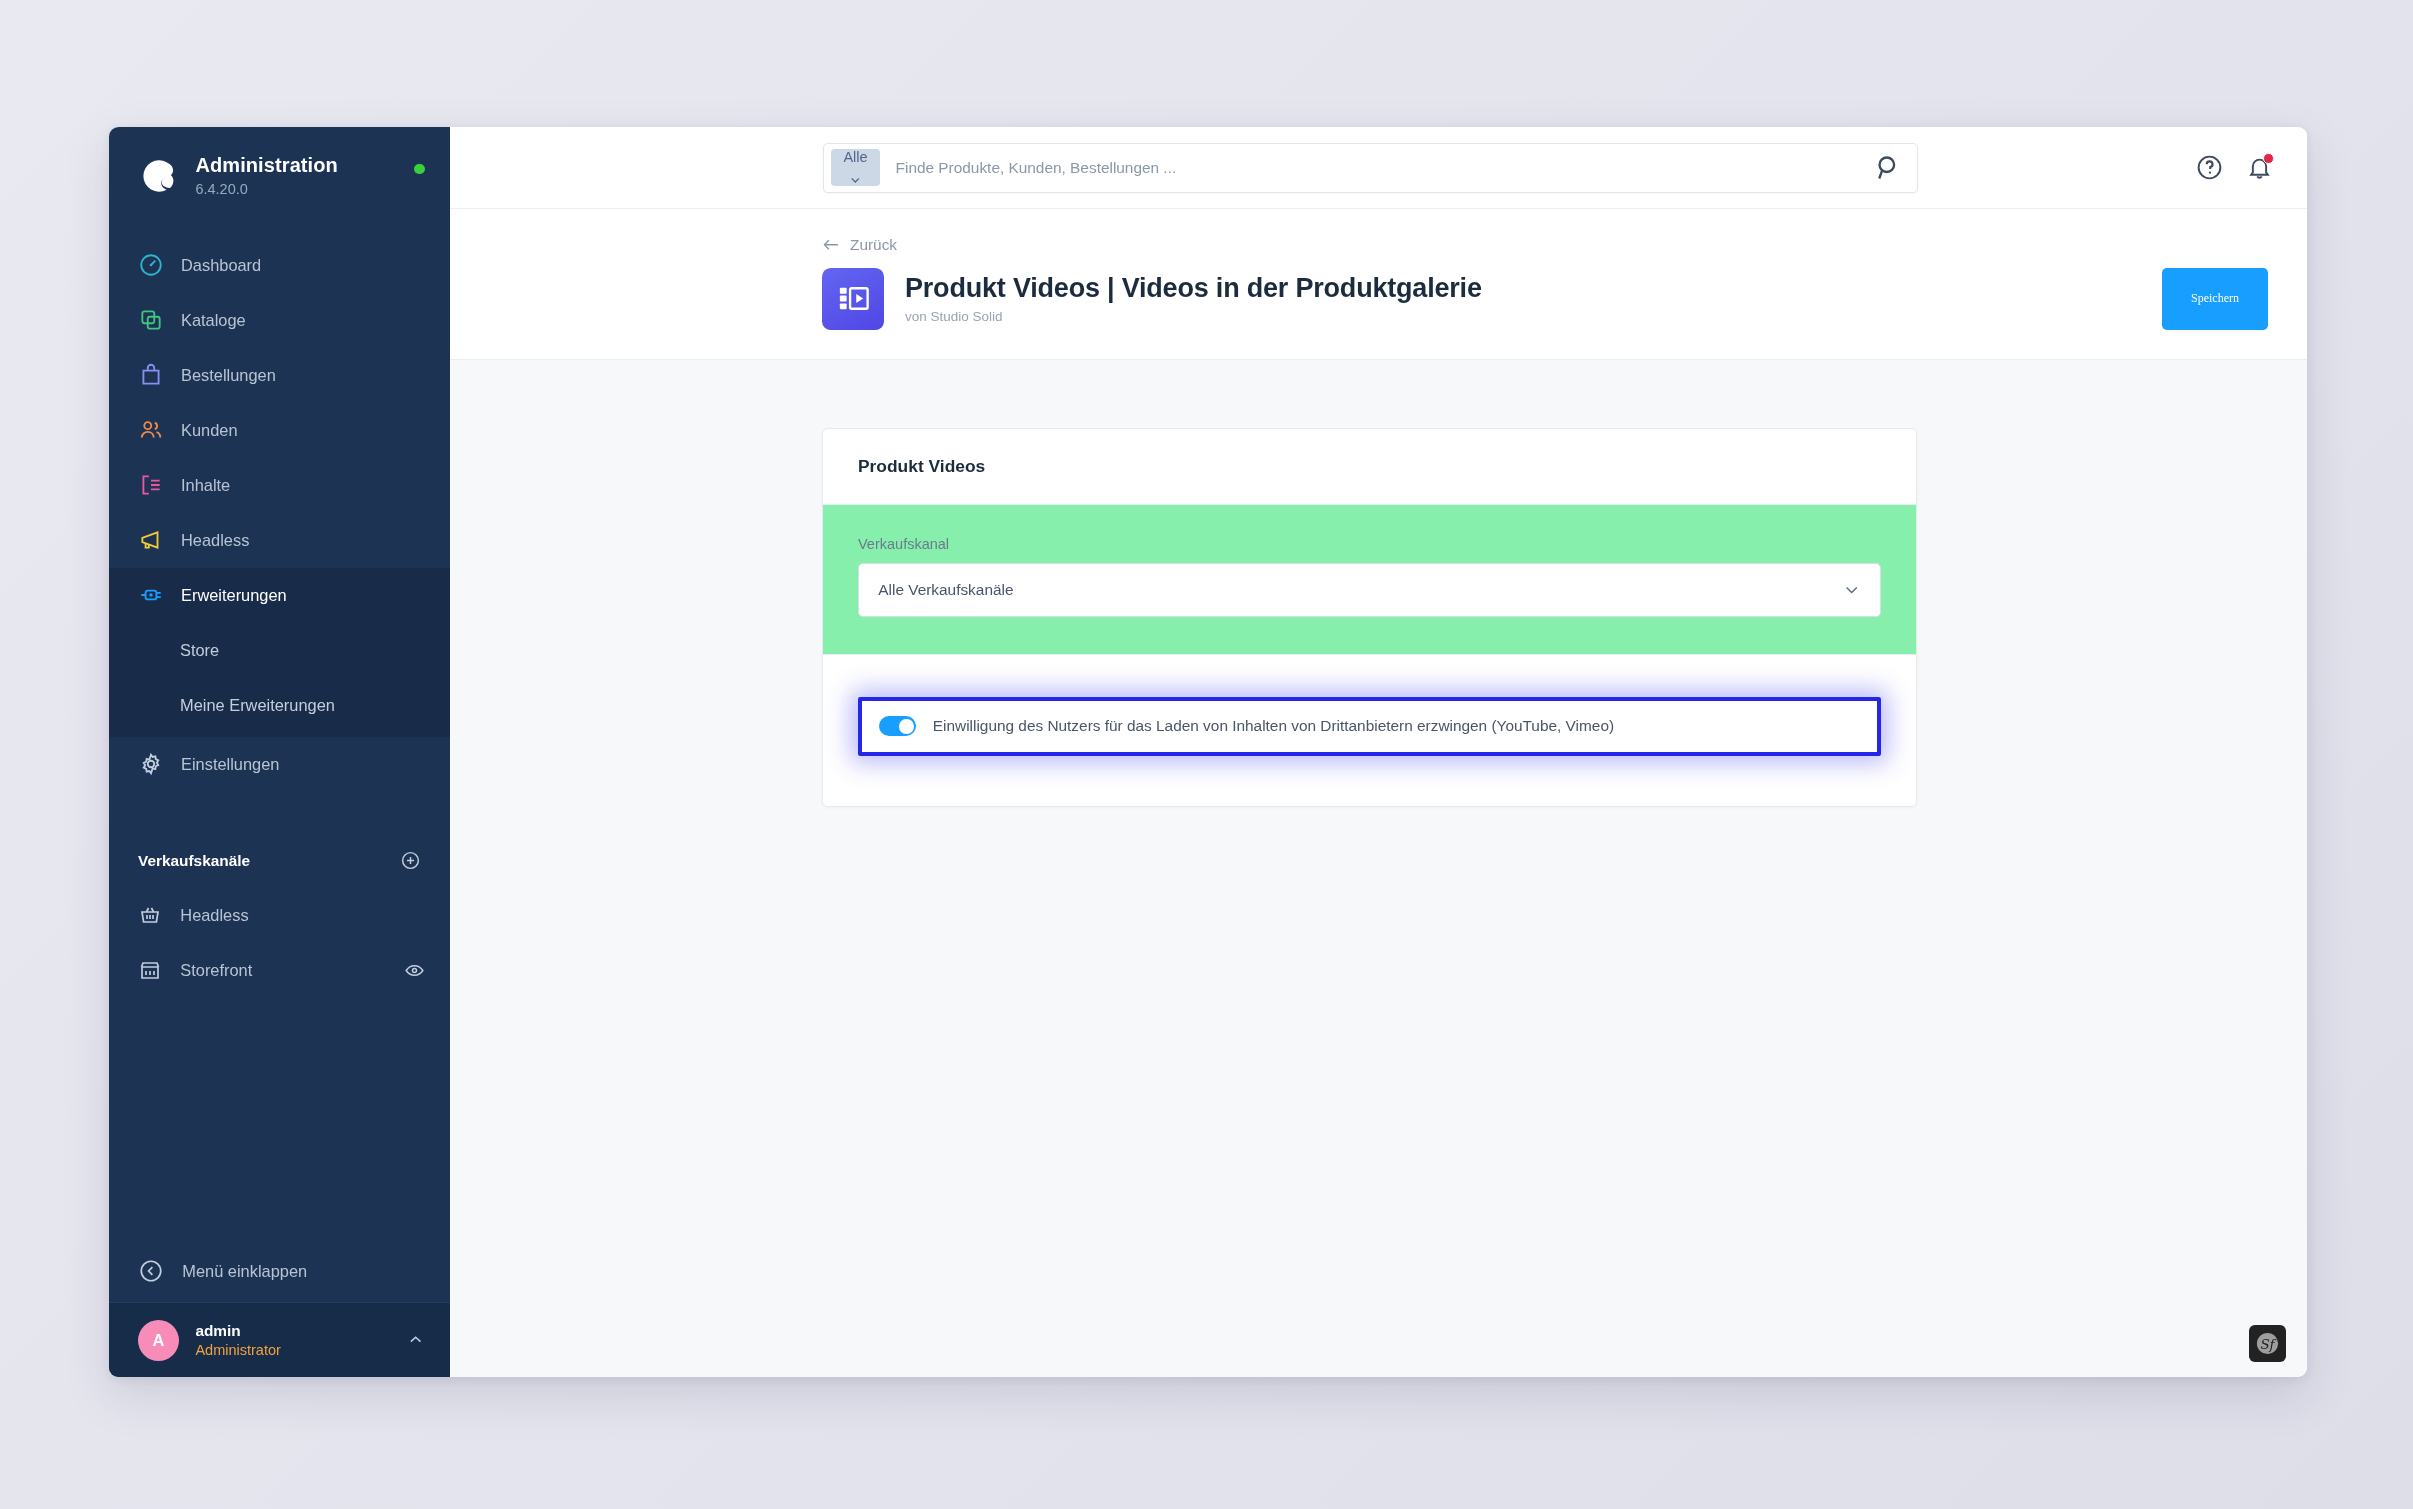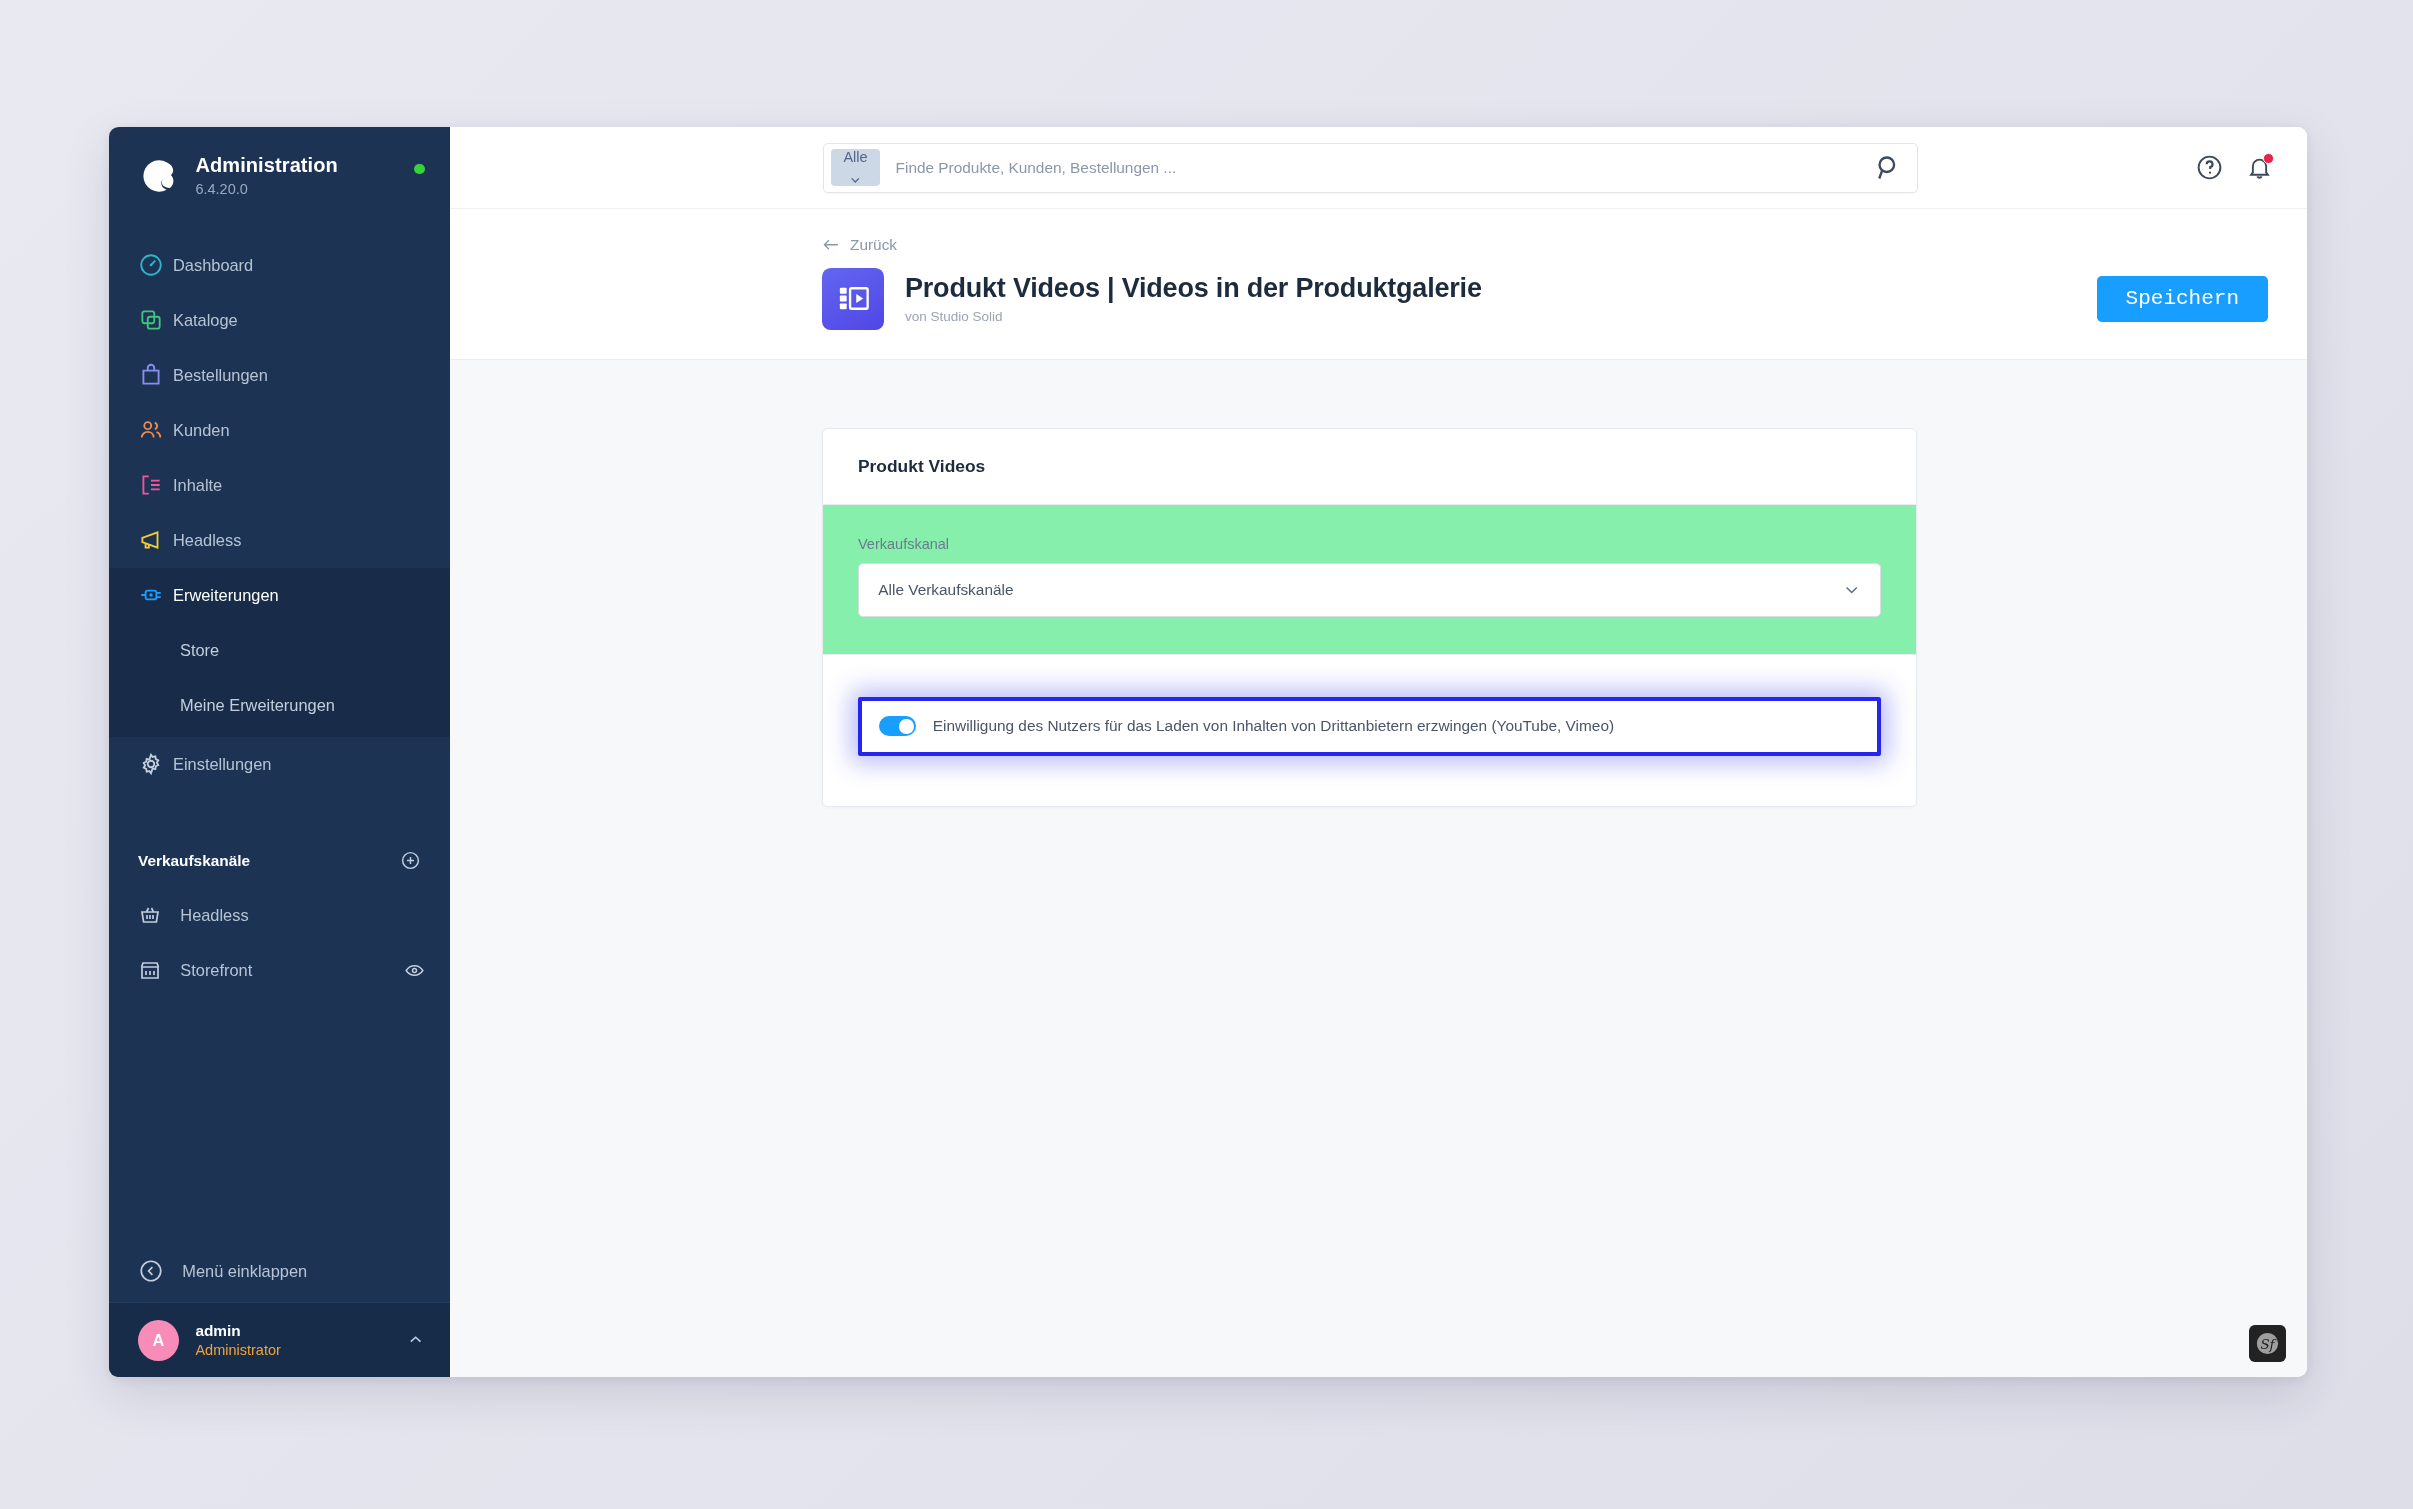--- a/index.html
+++ b/index.html
@@ -42,21 +42,21 @@
   .sb-version { color: #9aaabe; font-size: 14.5px; margin-top: 4px; }
   .sb-status-dot {
     width: 10.6px; height: 10.6px; border-radius: 50%;
     background: #37d138; flex: 0 0 10.6px; margin-bottom: 13.5px;
   }
 
   .sb-nav { margin-top: 19.3px; }
   .sb-item {
     display: flex; align-items: center;
     height: 55px; padding: 0 23px 0 29px;
-    gap: 9px; cursor: pointer;
+    gap: 17px; cursor: pointer;
   }
   .sb-item .ic { width: 26px; height: 26px; flex: 0 0 26px; display: block; }
   .sb-item .lb { color: #b8c4d4; font-size: 16.4px; }
   .sb-item.active-parent { background: #182c49; }
   .sb-item.active-parent .lb { color: #ffffff; }
   .sb-sub {
     display: flex; align-items: center;
     height: 55px; padding-left: 71px;
     background: #182c49; cursor: pointer;
   }
@@ -155,22 +155,22 @@
     display: flex; align-items: center; justify-content: center;
     flex: 0 0 62px; margin-right: 21px;
   }
   .ph-titles { line-height: 1.2; }
   .ph-title { font-size: 27px; font-weight: bold; color: #1d2b3e; letter-spacing: -0.2px; }
   .ph-sub { font-size: 13.5px; color: #9aa5b4; margin-top: 3.9px; }
   .btn-save {
     margin-left: auto;
     background: #189eff; color: #fff;
     border: none; border-radius: 4.8px;
-    height: 46px; padding: 0 29px;
-    font-size: 21px; font-family: Liberation Mono, monospace;
+    height: 62px; padding: 0 29px;
+    font-size: 12px; font-family: Liberation Serif, serif;
     cursor: pointer;
   }
 
   .content { flex: 1; overflow: hidden; position: relative; }
   .card {
     margin: 68px 0 0 372px; width: 1095px;
     background: #fff; border: 1px solid #e6e9ed; border-radius: 5.8px;
     box-shadow: 0 1px 2.9px rgba(30,40,70,.04);
     overflow: hidden;
   }

